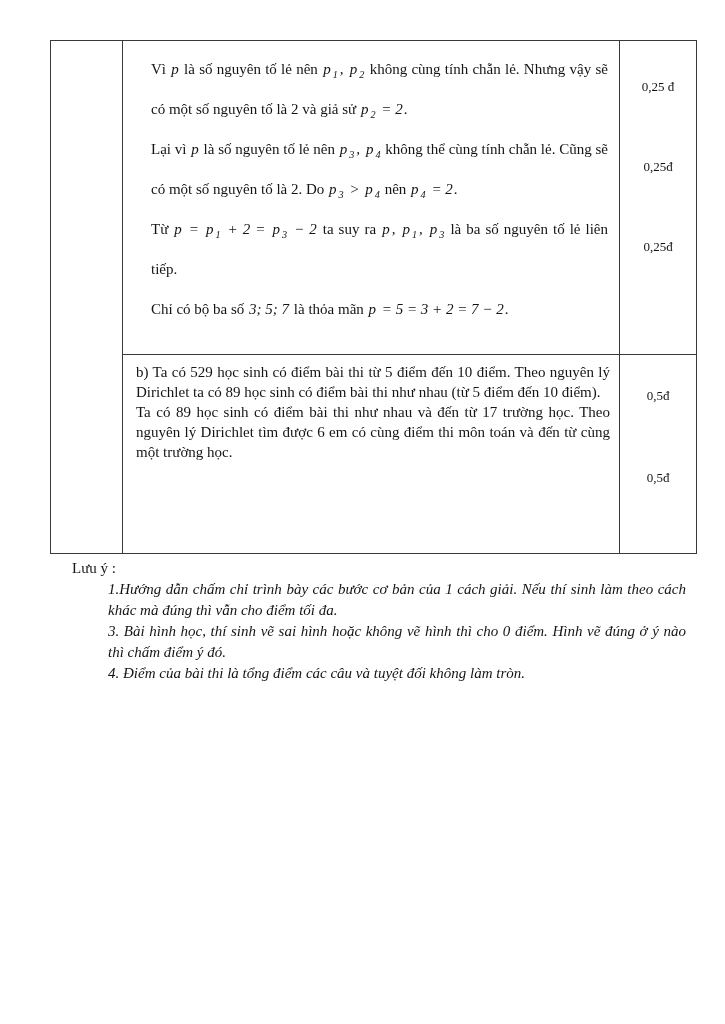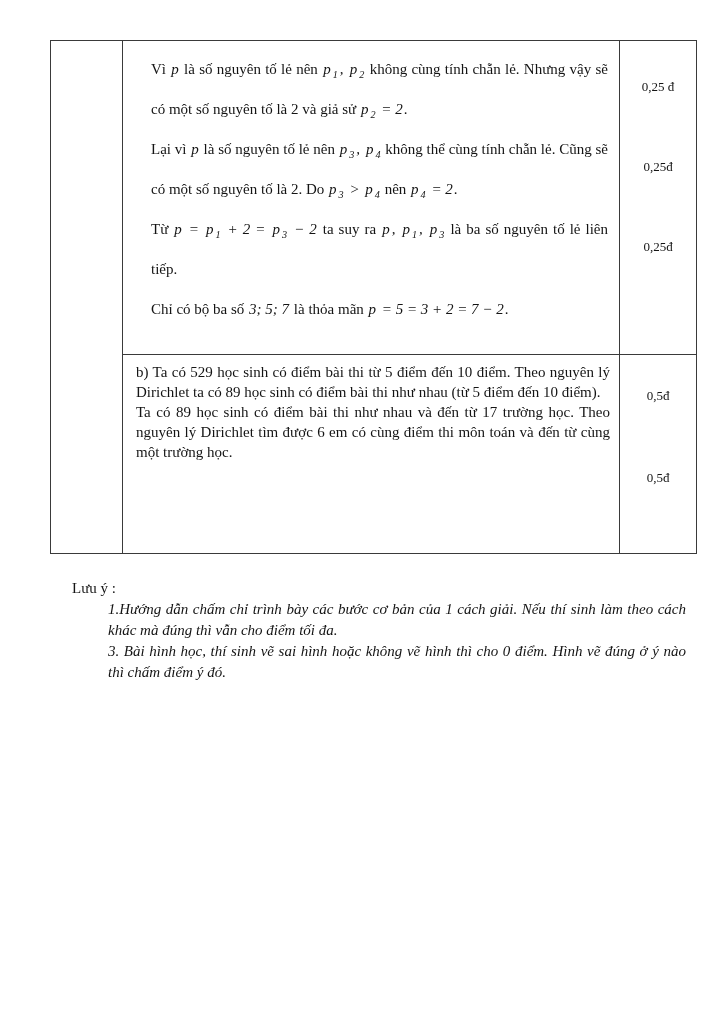--- a/index.html
+++ b/index.html
@@ -94,21 +94,21 @@
   }
   sub {
     font-size: 0.68em;
     line-height: 0;
   }
 
   
   .notes {
     position: absolute;
     left: 72px;
-    top: 578px;
+    top: 558px;
     width: 596px;
     font-size: 15px;
   }
   .notes-title {
     line-height: 21px;
     font-style: normal;
   }
   .notes-list {
     margin-left: 36px;
     width: 578px;
@@ -157,16 +157,17 @@
       </div>
 
     </div>
   </div>
 
   <div class="notes">
     <div class="notes-title">Lưu ý :</div>
     <div class="notes-list">
       <p class="note-item">1.Hướng dẫn chấm chỉ trình bày các bước cơ bản của 1 cách giải. Nếu thí sinh làm theo cách khác mà đúng thì vẫn cho điểm tối đa.</p>
       <p class="note-item">3. Bài hình học, thí sinh vẽ sai hình hoặc không vẽ hình thì cho 0 điểm. Hình vẽ đúng ở ý nào thì chấm điểm ý đó.</p>
+      <p class="note-item">4. Điểm của bài thi là tổng điểm các câu  và tuyệt đối không làm tròn.</p>
     </div>
   </div>
 
 </div>
 
 </body></html>

